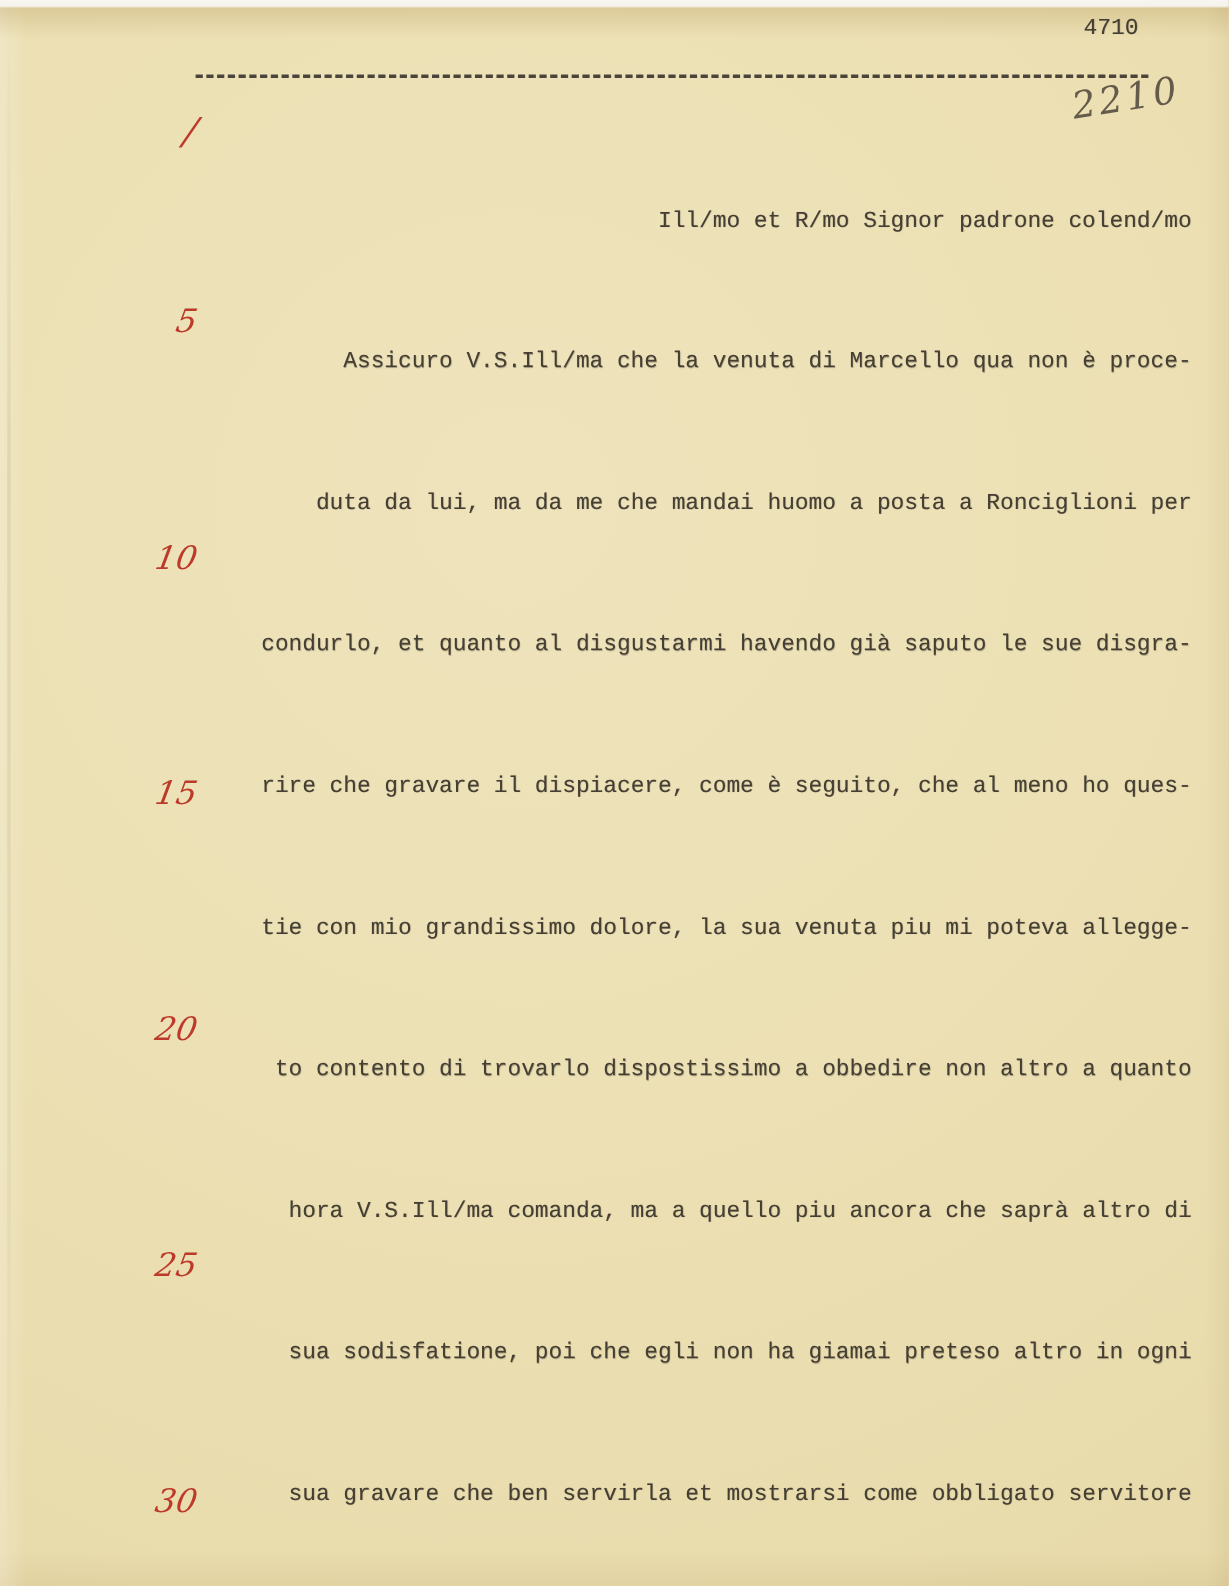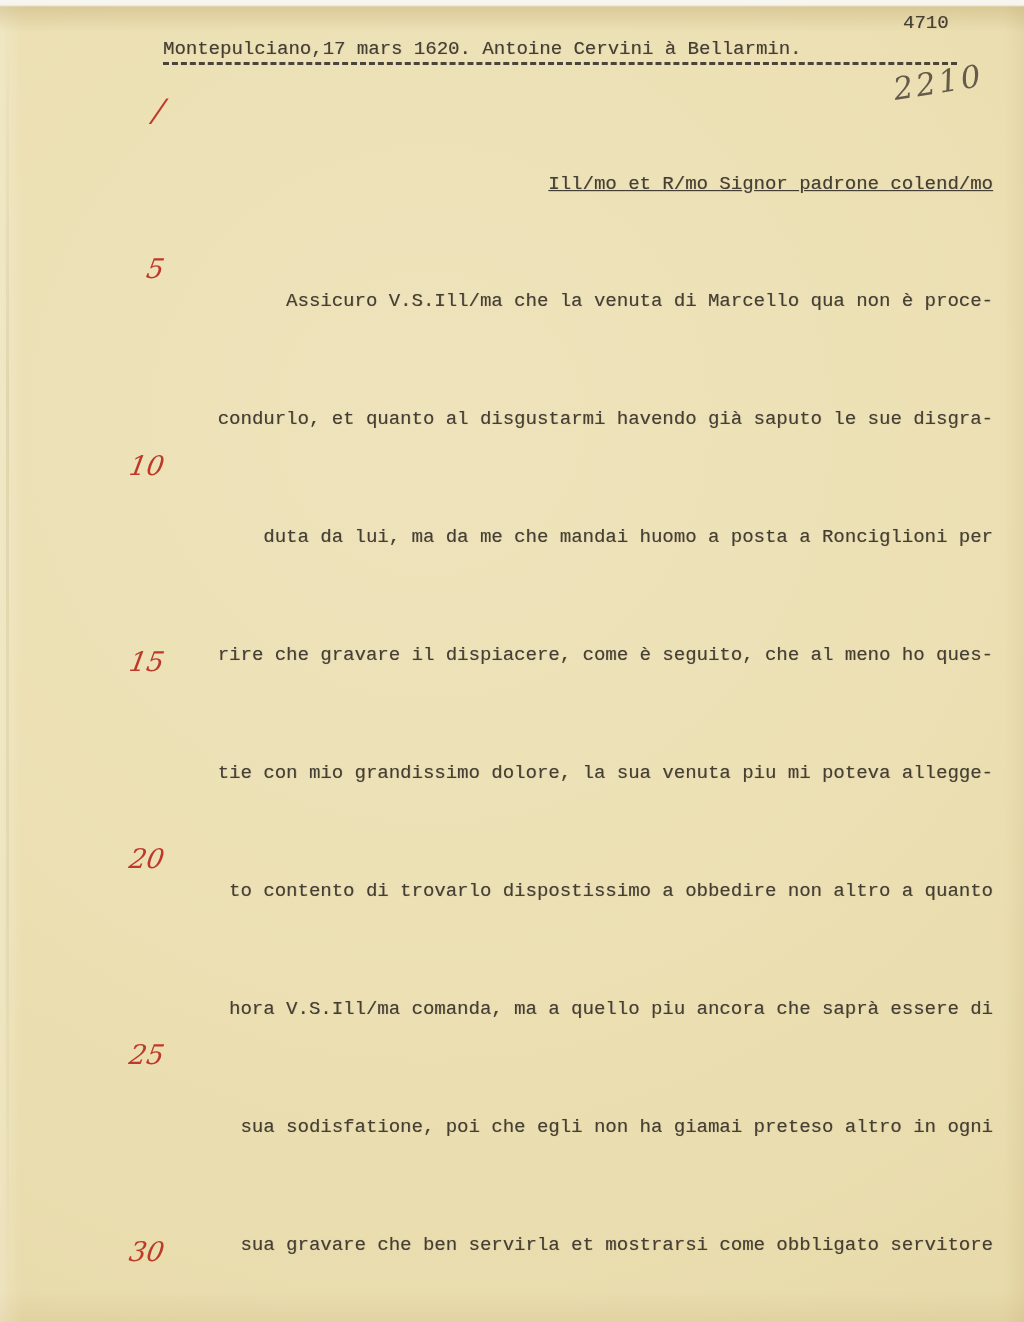--- a/index.html
+++ b/index.html
@@ -51,21 +51,21 @@
     color: #645b4b;
     transform: rotate(-9deg);
   }
 
   .text-block {
     position: absolute; left: 163px; top: 86px; width: 830px;
     line-height: 39.3px;
   }
 
   .line { height: 39.3px; }
-  .indent-a { padding-left: 97px; text-decoration: underline; }  
+  .indent-a { padding-left: 97px; }  
   .indent-b { padding-left: 49px; }
 
   .mn {
     position: absolute; left: 120px; width: 44px;
     text-align: right;
     font-family: "DejaVu Serif", serif;
     font-style: italic;
     font-size: 27px;
     line-height: 1;
     color: #bd3a2a;
@@ -81,43 +81,42 @@
 </style>
 </head>
 <body>
 
 <div class="page">
 
   <div class="crease"></div>
 
   <div class="type folio">4710</div>
 
-  <div class="type title">Montepulciano,17 mars 1620. Antoine Cervini à Bellarmin.</div>
 
   <div class="title-rule"></div>
 
   <div class="archive-number">2210</div>
 
   <div class="mn mn-0">/</div>
   <div class="mn mn-1">5</div>
   <div class="mn mn-2">10</div>
   <div class="mn mn-3">15</div>
   <div class="mn mn-4">20</div>
   <div class="mn mn-5">25</div>
   <div class="mn mn-6">30</div>
 
   <div class="type text-block">
     <div class="line indent-a">Ill/mo et R/mo Signor padrone colend/mo</div>
     <div class="line indent-b">Assicuro V.S.Ill/ma che la venuta di Marcello qua non è proce-</div>
+    <div class="line">duta da lui, ma da me che mandai huomo a posta a Ronciglioni per</div>
     <div class="line">condurlo, et quanto al disgustarmi havendo già saputo le sue disgra-</div>
-    <div class="line">duta da lui, ma da me che mandai huomo a posta a Ronciglioni per</div>
     <div class="line">rire che gravare il dispiacere, come è seguito, che al meno ho ques-</div>
     <div class="line">tie con mio grandissimo dolore, la sua venuta piu mi poteva allegge-</div>
     <div class="line">to contento di trovarlo dispostissimo a obbedire non altro a quanto</div>
-    <div class="line">hora V.S.Ill/ma comanda, ma a quello piu ancora che saprà essere di</div>
+    <div class="line">hora V.S.Ill/ma comanda, ma a quello piu ancora che saprà altro di</div>
     <div class="line">sua sodisfatione, poi che egli non ha giamai preteso altro in ogni</div>
     <div class="line">sua gravare che ben servirla et mostrarsi come obbligato servitore</div>
     
     
     
     
     
     
     
     

